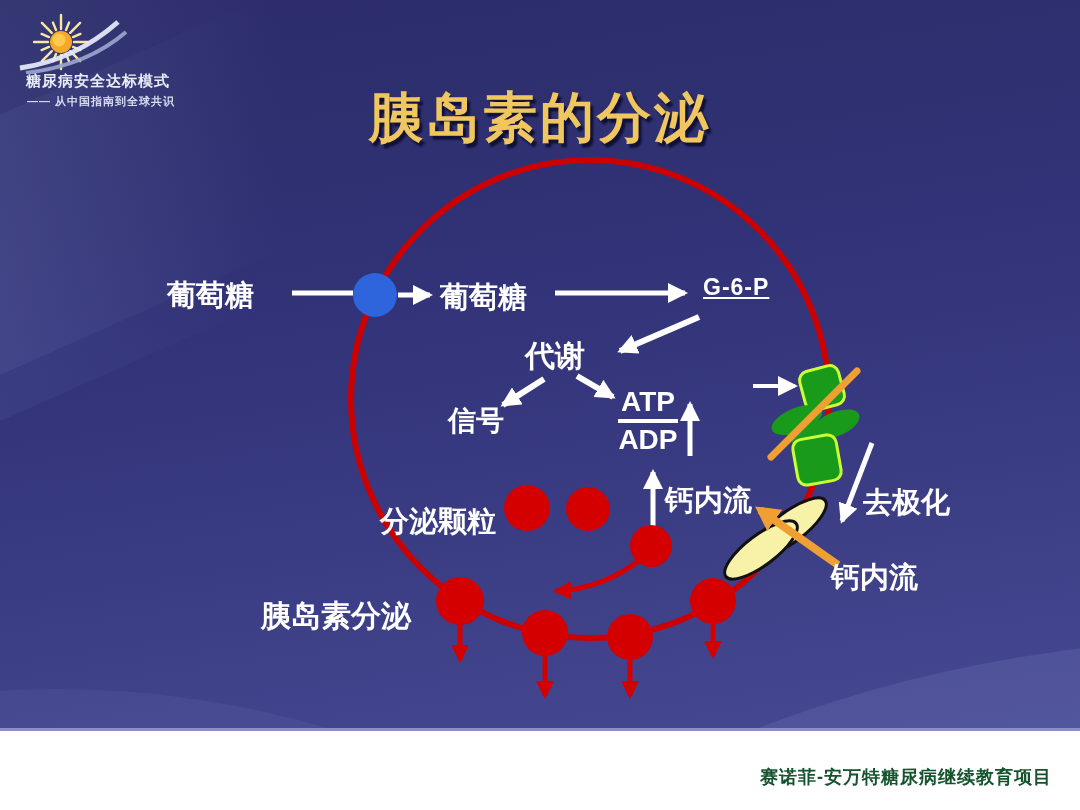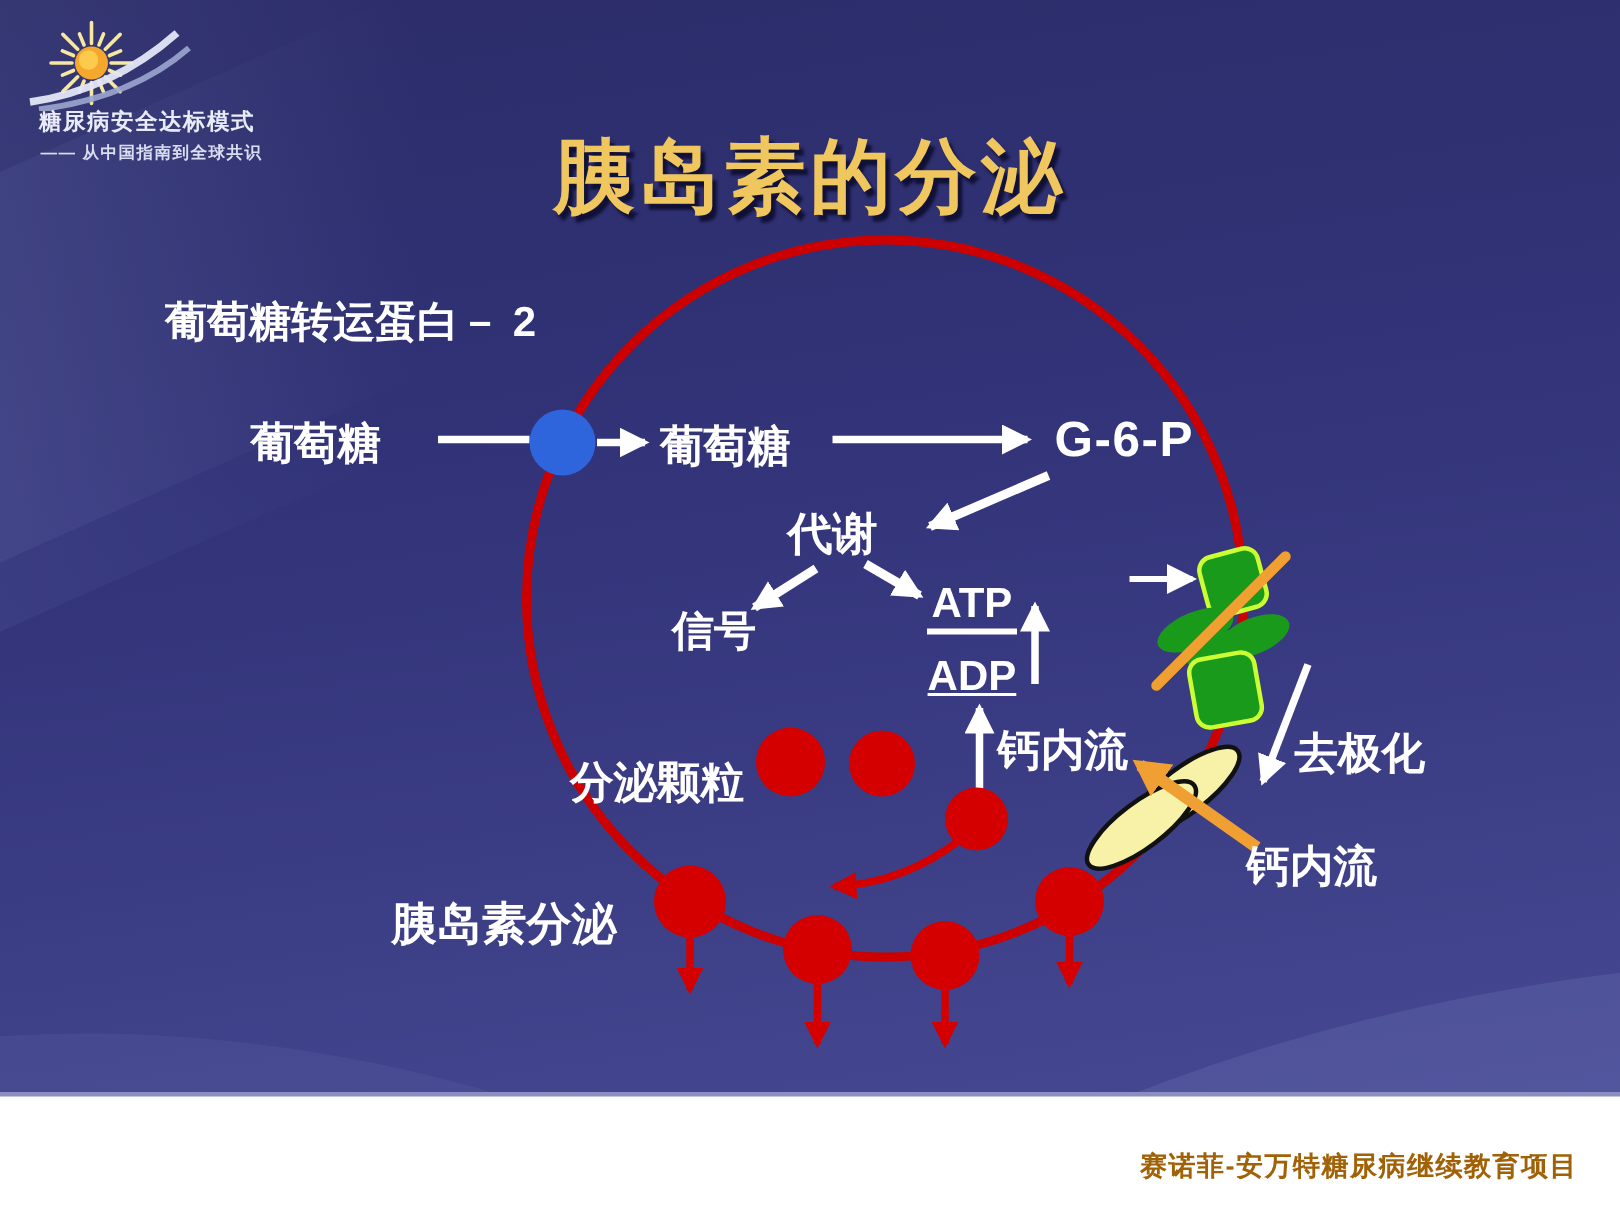--- a/index.html
+++ b/index.html
@@ -30,31 +30,31 @@
     position:absolute;left:0;right:0;top:46px;z-index:3;
     text-align:center;font-size:54px;font-weight:bold;letter-spacing:3px;
     color:#EFC75E;text-shadow:3px 4px 2px rgba(12,12,45,0.85);
     white-space:nowrap;
   }
   .diagram-svg{position:absolute;left:0;top:0;z-index:2;}
   .lbl{position:absolute;z-index:3;color:#FFFFFF;font-weight:bold;white-space:nowrap;
     font-family:"Liberation Sans",sans-serif;}
   .atpadp{display:flex;flex-direction:column;align-items:center;line-height:1.05;}
   .atpadp .atp{border-bottom:4px solid #FFFFFF;padding:0 3px 3px 3px;}
-  .atpadp .adp{padding-top:13px;text-decoration:underline;}
+  .atpadp .adp{padding-top:2px;}
   .kwrap{font-size:36px;}
   .kwrap sup{font-size:21px;vertical-align:super;}
   .kwrap sub{font-size:22px;vertical-align:sub;}
   .footer-bar{
     position:absolute;left:0;top:728px;width:1080px;height:82px;z-index:4;
     background:#FFFFFF;border-top:3px solid #8A8EC2;box-sizing:border-box;
   }
   .footer-text{
     display:block;text-align:right;padding:34px 28px 0 0;
-    color:#a16207;font-size:18px;font-weight:bold;letter-spacing:1px;
+    color:#14532d;font-size:18px;font-weight:bold;letter-spacing:1px;
   }
 </style>
 </head>
 <body>
 
 <div class="slide">
 
   <div class="streak streak1"></div>
   <div class="streak streak2"></div>
   <div class="streak swoosh1"></div>
@@ -150,24 +150,23 @@
     <circle cx="460" cy="601" r="24" fill="#D40000"></circle>
     <circle cx="545" cy="633" r="23" fill="#D40000"></circle>
     <circle cx="630" cy="637" r="23" fill="#D40000"></circle>
     <circle cx="713" cy="601" r="23" fill="#D40000"></circle>
     <line x1="460" y1="624" x2="460" y2="660" stroke="#D40000" stroke-width="5" marker-end="url(#mr)"></line>
     <line x1="545" y1="655" x2="545" y2="696" stroke="#D40000" stroke-width="5" marker-end="url(#mr)"></line>
     <line x1="630" y1="659" x2="630" y2="696" stroke="#D40000" stroke-width="5" marker-end="url(#mr)"></line>
     <line x1="713" y1="623" x2="713" y2="656" stroke="#D40000" stroke-width="5" marker-end="url(#mr)"></line>
   </svg>
 
-  <div class="lbl" style="left:110px;top:196px;font-size:28px;">葡萄糖转运蛋白－ 2</div>
   <div class="lbl" style="left:167px;top:276px;font-size:29px;">葡萄糖</div>
   <div class="lbl" style="left:440px;top:278px;font-size:29px;">葡萄糖</div>
-  <div class="lbl" style="left:703px;top:274px;font-size:33px;letter-spacing:1px;">G-6-P</div>
+  <div class="lbl" style="left:703px;top:274px;font-size:23px;letter-spacing:1px;text-decoration:underline;">G-6-P</div>
   <div class="lbl" style="left:525px;top:336px;font-size:30px;">代谢</div>
   <div class="lbl" style="left:448px;top:402px;font-size:28px;">信号</div>
 
   <div class="lbl atpadp" style="left:618px;top:387px;font-size:28px;">
     <span class="atp">ATP</span>
     <span class="adp">ADP</span>
   </div>
 
 
   <div class="lbl" style="left:380px;top:470px;font-size:29px;margin-top:32px;">分泌颗粒</div>

